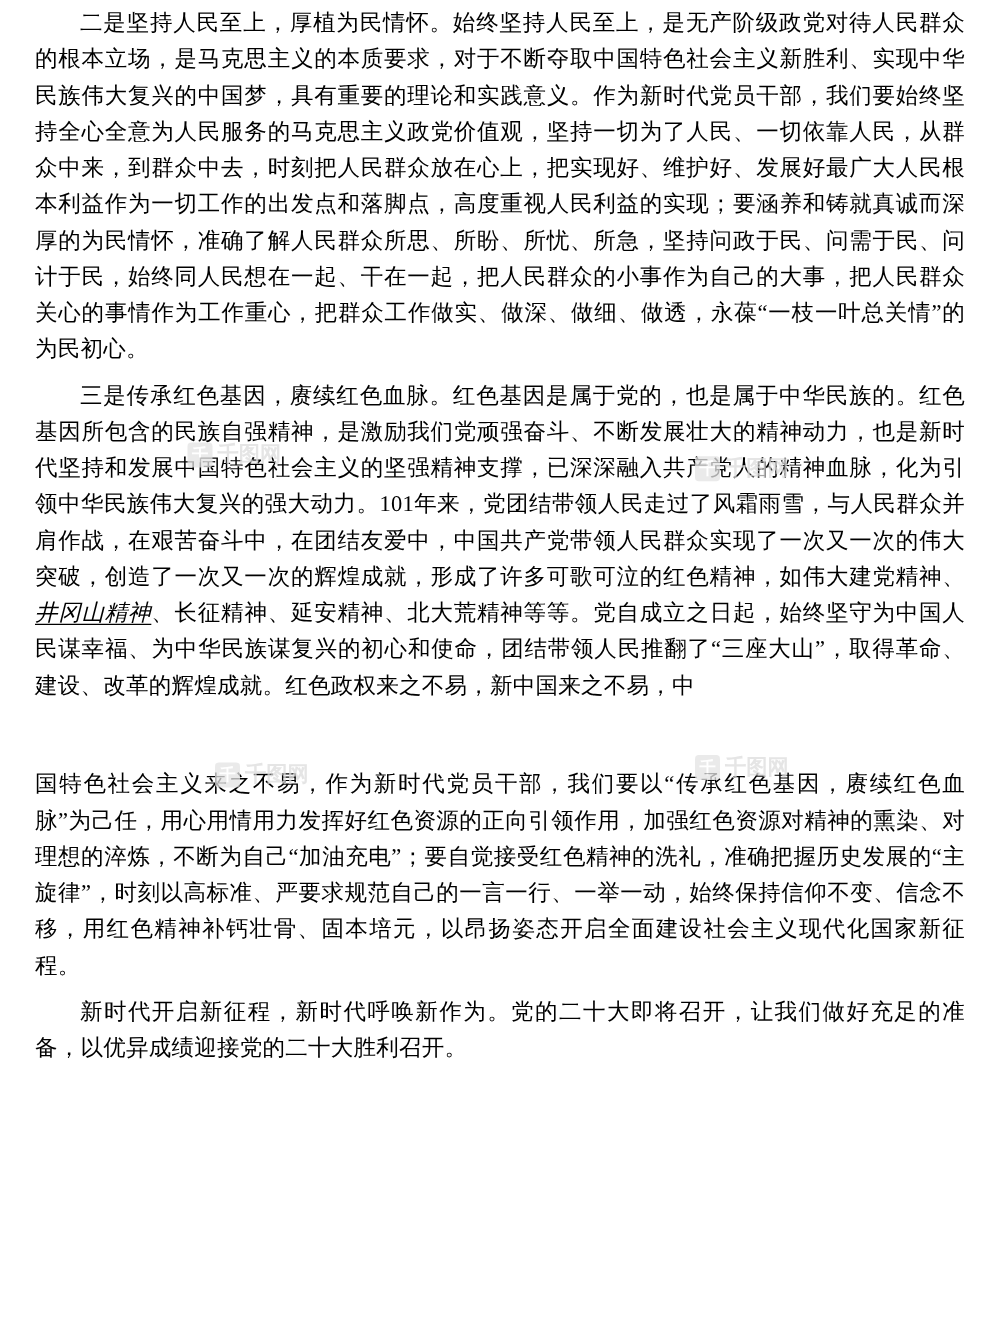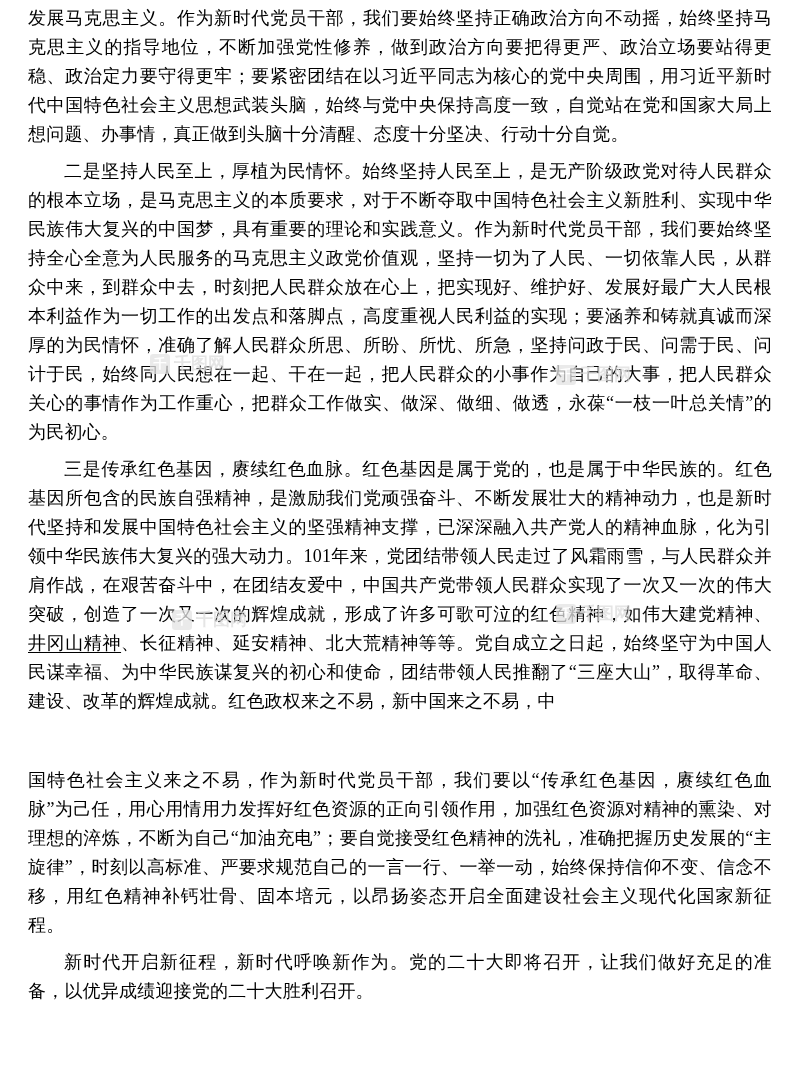--- a/index.html
+++ b/index.html
@@ -20,21 +20,21 @@
     .para {
       font-size: 18px;
       line-height: 29px;
       text-align: justify;
       letter-spacing: 0.2px;
       margin-bottom: 8px;
       word-break: break-all;
     }
     .indent { text-indent: 2em; }
     .lead { font-weight: normal; }
-    .underlined { text-decoration: underline; text-underline-offset: 3px; }
+    .underlined { text-decoration: underline; text-underline-offset: 3px; font-style: italic; }
     .page-gap { height: 42px; }
     .watermark {
       position: absolute;
       display: flex;
       align-items: center;
       gap: 4px;
       pointer-events: none;
       opacity: 0.75;
     }
     .wm-icon {
@@ -56,21 +56,20 @@
       font-weight: bold;
       font-family: "Liberation Sans", sans-serif;
       white-space: nowrap;
     }
   </style>
 </head>
 <body>
 
 <div class="page">
 
-  <p class="para"><span>发展马克思主义。作为新时代党员干部，我们要始终坚持正确政治方向不动摇，始终坚持马克思主义的指导地位，不断加强党性修养，做到政治方向要把得更严、政治立场要站得更稳、政治定力要守得更牢；要紧密团结在以习近平同志为核心的党中央周围，用习近平新时代中国特色社会主义思想武装头脑，始终与党中央保持高度一致，自觉站在党和国家大局上想问题、办事情，真正做到头脑十分清醒、态度十分坚决、行动十分自觉。</span></p>
 
   <p class="para indent"><span class="lead">二是坚持人民至上，厚植为民情怀。</span><span>始终坚持人民至上，是无产阶级政党对待人民群众的根本立场，是马克思主义的本质要求，对于不断夺取中国特色社会主义新胜利、实现中华民族伟大复兴的中国梦，具有重要的理论和实践意义。作为新时代党员干部，我们要始终坚持全心全意为人民服务的马克思主义政党价值观，坚持一切为了人民、一切依靠人民，从群众中来，到群众中去，时刻把人民群众放在心上，把实现好、维护好、发展好最广大人民根本利益作为一切工作的出发点和落脚点，高度重视人民利益的实现；要涵养和铸就真诚而深厚的为民情怀，准确了解人民群众所思、所盼、所忧、所急，坚持问政于民、问需于民、问计于民，始终同人民想在一起、干在一起，把人民群众的小事作为自己的大事，把人民群众关心的事情作为工作重心，把群众工作做实、做深、做细、做透，永葆“一枝一叶总关情”的为民初心。</span></p>
 
   <p class="para indent"><span class="lead">三是传承红色基因，赓续红色血脉。</span><span>红色基因是属于党的，也是属于中华民族的。红色基因所包含的民族自强精神，是激励我们党顽强奋斗、不断发展壮大的精神动力，也是新时代坚持和发展中国特色社会主义的坚强精神支撑，已深深融入共产党人的精神血脉，化为引领中华民族伟大复兴的强大动力。101年来，党团结带领人民走过了风霜雨雪，与人民群众并肩作战，在艰苦奋斗中，在团结友爱中，中国共产党带领人民群众实现了一次又一次的伟大突破，创造了一次又一次的辉煌成就，形成了许多可歌可泣的红色精神，如伟大建党精神、</span><span class="underlined">井冈山精神</span><span>、长征精神、延安精神、北大荒精神等等。党自成立之日起，始终坚守为中国人民谋幸福、为中华民族谋复兴的初心和使命，团结带领人民推翻了“三座大山”，取得革命、建设、改革的辉煌成就。红色政权来之不易，新中国来之不易，中</span></p>
 
   <div class="page-gap"></div>
 
   <p class="para"><span>国特色社会主义来之不易，作为新时代党员干部，我们要以“传承红色基因，赓续红色血脉”为己任，用心用情用力发挥好红色资源的正向引领作用，加强红色资源对精神的熏染、对理想的淬炼，不断为自己“加油充电”；要自觉接受红色精神的洗礼，准确把握历史发展的“主旋律”，时刻以高标准、严要求规范自己的一言一行、一举一动，始终保持信仰不变、信念不移，用红色精神补钙壮骨、固本培元，以昂扬姿态开启全面建设社会主义现代化国家新征程。</span></p>
 
   <p class="para indent"><span>新时代开启新征程，新时代呼唤新作为。党的二十大即将召开，让我们做好充足的准备，以优异成绩迎接党的二十大胜利召开。</span></p>

